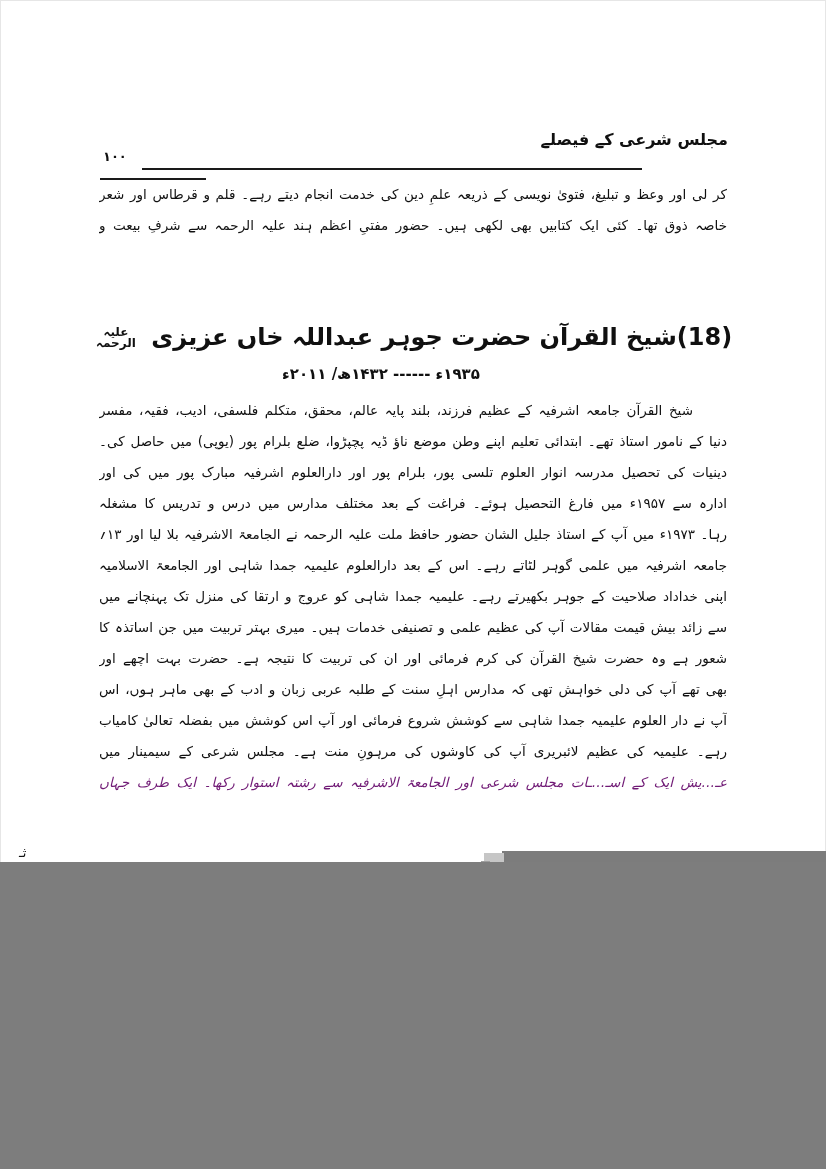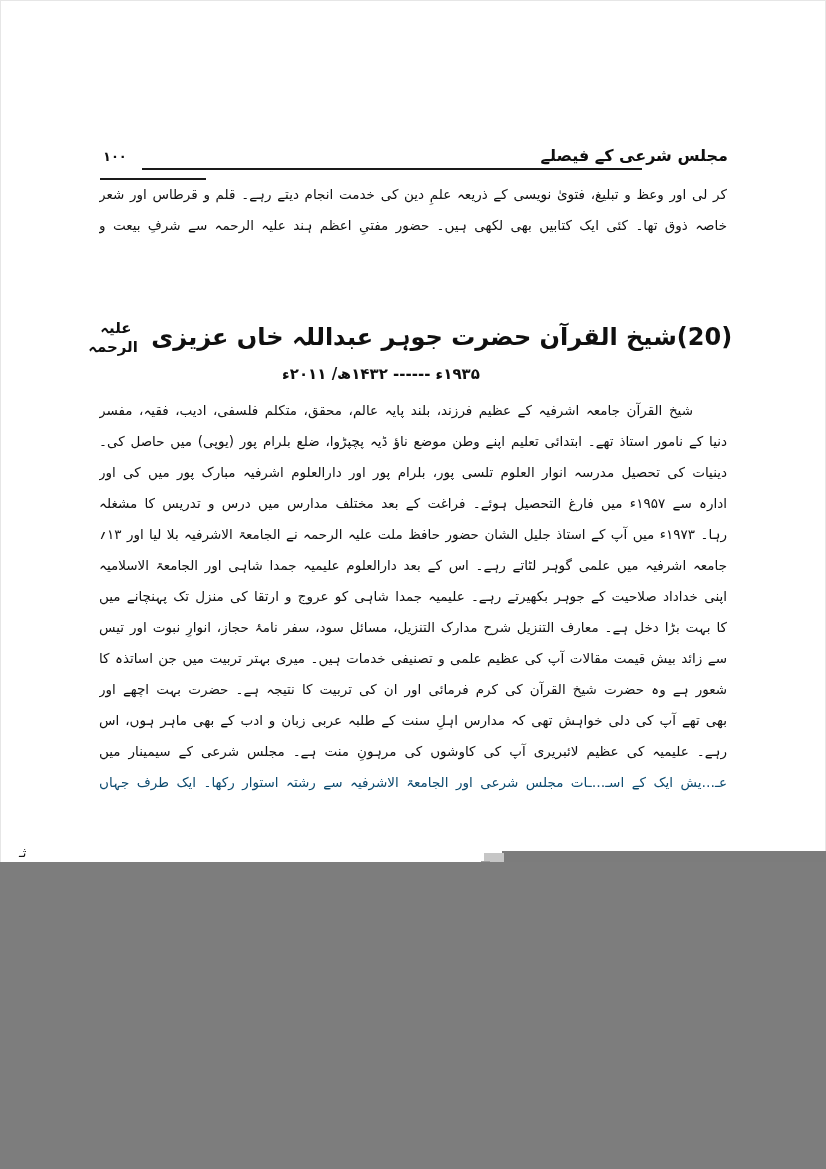--- a/index.html
+++ b/index.html
@@ -6,52 +6,52 @@
   html,body { width:826px; height:1169px; }
   body {
     position:relative; overflow:hidden;
     background:#ffffff; color:#101010;
     font-family:"DejaVu Sans","Liberation Sans",sans-serif;
   }
   .page-surface { position:absolute; inset:0; background:#fff; border:1px solid #e6e6e6; }
 
   
   .hdr-title {
-    position:absolute; top:146px; right:98px;
+    position:absolute; top:130px; right:98px;
     direction:rtl; font-size:16px; font-weight:bold; white-space:nowrap;
   }
   .hdr-rule   { position:absolute; top:168px; left:142px; width:500px; height:2px; background:#1a1a1a; }
   .hdr-pagenum{
     position:absolute; top:149px; left:103px;
     direction:rtl; font-size:13px; font-weight:bold; letter-spacing:2px;
   }
   .hdr-pagenum-rule { position:absolute; top:178px; left:100px; width:106px; height:2px; background:#1a1a1a; }
 
   
   .col { position:absolute; right:99px; width:628px; }
   .intro-para { top:179px; }
   .body-para  { top:395px; }
   .line {
     direction:rtl; font-size:13.5px; line-height:31px; height:31px;
     overflow:hidden; text-align:justify; text-align-last:justify;
     word-spacing:1px; white-space:normal;
   }
   .line.para-end { text-align:right; text-align-last:right; }
   .line.indent   { padding-right:34px; }
-  .line.clipped  { color:#0c4a6e; }
+  .line.clipped  { color:#701a75;font-style:italic; }
 
   
   .sec-heading {
     position:absolute; top:314px; left:0; width:826px;
     direction:rtl; text-align:center;
     font-size:24px; font-weight:bold; line-height:46px; white-space:nowrap;
   }
   .honorific {
     display:inline-block; width:44px; margin-right:5px;
-    font-size:15px; line-height:19px; vertical-align:middle;
+    font-size:12px; line-height:11px; vertical-align:middle;
     white-space:normal; text-align:center;
   }
   .sec-dates {
     position:absolute; top:365px; left:0; width:762px;
     direction:rtl; text-align:center;
     font-size:15px; font-weight:bold; letter-spacing:1px;
   }
 
   
   .scan-stray   { position:absolute; left:19px;  top:845px; font-size:13px; direction:rtl; }
@@ -69,37 +69,37 @@
 <div class="hdr-rule"></div>
 <div class="hdr-pagenum">۱۰۰</div>
 <div class="hdr-pagenum-rule"></div>
 
 <div class="col intro-para">
   <div class="line">کر لی اور وعظ و تبلیغ، فتویٰ نویسی کے ذریعہ علمِ دین کی خدمت انجام دیتے رہے۔ قلم و قرطاس اور شعر گوئی کا بھی</div>
   <div class="line">خاصہ ذوق تھا۔ کئی ایک کتابیں بھی لکھی ہیں۔ حضور مفتیِ اعظم ہند علیہ الرحمہ سے شرفِ بیعت و خلافت حاصل</div>
 </div>
 
 <div class="sec-heading">
-  <span>(20)</span><span>شیخ القرآن حضرت جوہر عبداللہ خاں عزیزی</span>
+  <span>(18)</span><span>شیخ القرآن حضرت جوہر عبداللہ خاں عزیزی</span>
   <span class="honorific">علیہ الرحمہ</span>
 </div>
 <div class="sec-dates">۱۹۳۵ء ------ ۱۴۳۲ھ/ ۲۰۱۱ء</div>
 
 <div class="col body-para">
   <div class="line indent">شیخ القرآن جامعہ اشرفیہ کے عظیم فرزند، بلند پایہ عالم، محقق، متکلم فلسفی، ادیب، فقیہ، مفسر اور مدارس کی</div>
   <div class="line">دنیا کے نامور استاذ تھے۔ ابتدائی تعلیم اپنے وطن موضع ناؤ ڈیہ پچپڑوا، ضلع بلرام پور (یوپی) میں حاصل کی۔ علم</div>
   <div class="line">دینیات کی تحصیل مدرسہ انوار العلوم تلسی پور، بلرام پور اور دارالعلوم اشرفیہ مبارک پور میں کی اور موخر الذکر</div>
   <div class="line">ادارہ سے ۱۹۵۷ء میں فارغ التحصیل ہوئے۔ فراغت کے بعد مختلف مدارس میں درس و تدریس کا مشغلہ جاری</div>
   <div class="line">رہا۔ ۱۹۷۳ء میں آپ کے استاذ جلیل الشان حضور حافظ ملت علیہ الرحمہ نے الجامعۃ الاشرفیہ بلا لیا اور ۱۳؍ سال تک</div>
   <div class="line">جامعہ اشرفیہ میں علمی گوہر لٹاتے رہے۔ اس کے بعد دارالعلوم علیمیہ جمدا شاہی اور الجامعۃ الاسلامیہ رونا ہی میں</div>
   <div class="line">اپنی خداداد صلاحیت کے جوہر بکھیرتے رہے۔ علیمیہ جمدا شاہی کو عروج و ارتقا کی منزل تک پہنچانے میں آپ</div>
-  <div class="line">کا بہت بڑا دخل ہے۔ معارف التنزیل شرح مدارک التنزیل، مسائل سود، سفر نامۂ حجاز، انوارِ نبوت اور تیس</div>
   <div class="line">سے زائد بیش قیمت مقالات آپ کی عظیم علمی و تصنیفی خدمات ہیں۔ میری بہتر تربیت میں جن اساتذہ کا کردار کسی</div>
   <div class="line">شعور ہے وہ حضرت شیخ القرآن کی کرم فرمائی اور ان کی تربیت کا نتیجہ ہے۔ حضرت بہت اچھے اور مخلص مشیر</div>
   <div class="line">بھی تھے آپ کی دلی خواہش تھی کہ مدارس اہلِ سنت کے طلبہ عربی زبان و ادب کے بھی ماہر ہوں، اس لیے</div>
+  <div class="line">آپ نے دار العلوم علیمیہ جمدا شاہی سے کوشش شروع فرمائی اور آپ اس کوشش میں بفضلہ تعالیٰ کامیاب</div>
   <div class="line">رہے۔ علیمیہ کی عظیم لائبریری آپ کی کاوشوں کی مرہونِ منت ہے۔ مجلس شرعی کے سیمینار میں شرکت کی</div>
   <div class="line clipped">عـ…یش ایک کے اسـ…ـات مجلس شرعی اور الجامعۃ الاشرفیہ سے رشتہ استوار رکھا۔ ایک طرف جہاں</div>
 </div>
 
 <div class="scan-stray">ثـ</div>
 <div class="scan-step" style="background: rgb(124, 124, 124);"></div>
 <div class="scan-patch" style="background: rgb(198, 198, 198);"></div>
 <div class="scan-patch2"></div>
 <div class="scan-band" style="background: rgb(125, 125, 125);"></div>
 

